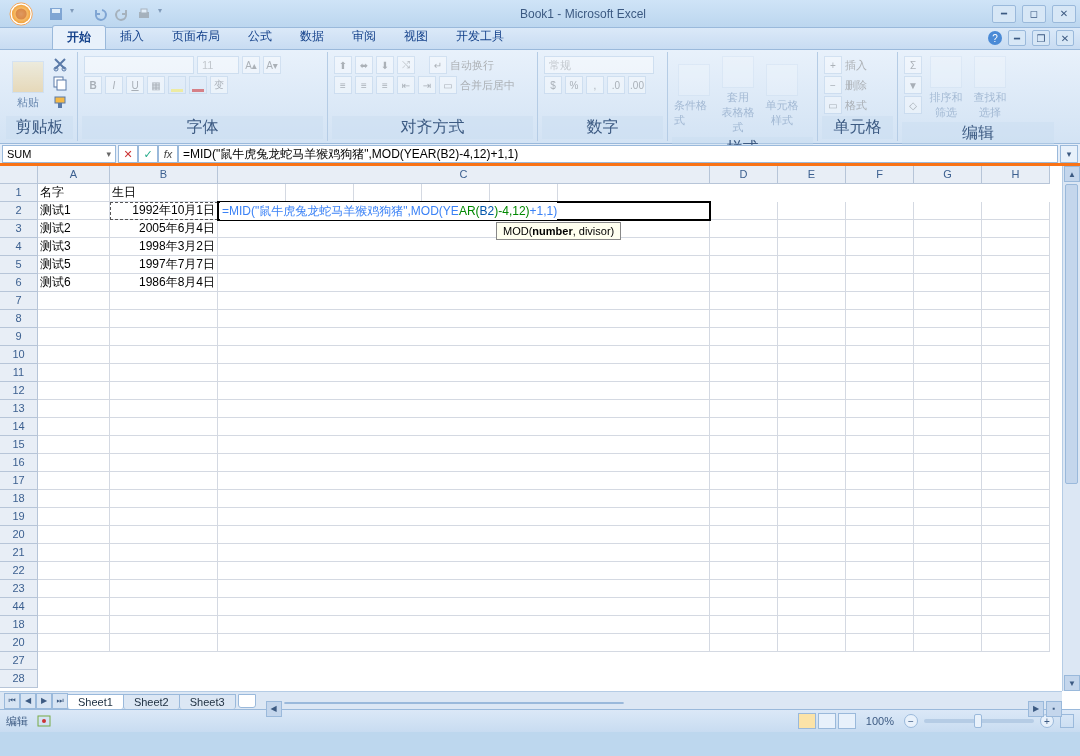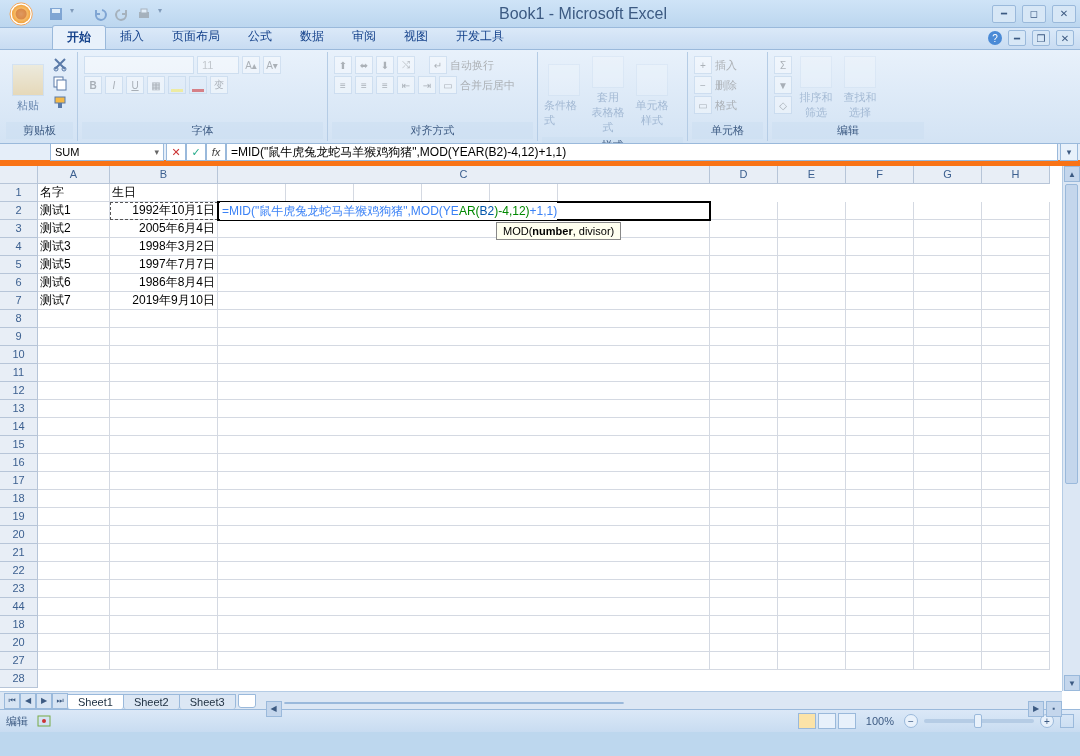--- a/index.html
+++ b/index.html
@@ -4,54 +4,54 @@
 <style>
 * { margin:0; padding:0; box-sizing:border-box; font-family:"Microsoft YaHei","SimSun",Arial,sans-serif; }
 body { background:#bdd7ee; width:1080px; height:756px; overflow:hidden; font-size:12px; }
 
 
 .titlebar { height:28px; background:linear-gradient(#cfe4f7,#bcd6ef); display:flex; align-items:center; padding:0 4px; border-bottom:1px solid #9ab9db; }
 .office-btn { width:38px; height:26px; margin-right:6px; }
 .office-btn svg { width:100%; height:100%; }
 .qat { display:flex; gap:6px; align-items:center; }
 .qat-icon { width:16px; height:16px; opacity:.5; }
-.title-text { flex:1; text-align:center; color:#3c5a82; font-size:16px; }
+.title-text { flex:1; text-align:center; color:#3c5a82; font-size:12px; }
 .winbtns { display:flex; gap:6px; }
 .winbtn { width:24px; height:18px; background:#d7e7f6; border:1px solid #9ab9db; border-radius:2px; display:flex; align-items:center; justify-content:center; color:#3c5a82; font-size:10px; }
 
 
 .tabs-row { height:22px; background:linear-gradient(#dbe9f8,#c8dcf2); display:flex; align-items:flex-end; padding-left:52px; border-bottom:1px solid #9ab9db; position:relative;}
 .tab { padding:3px 14px; font-size:12px; color:#15428b; cursor:pointer; }
 .tab.active { background:#e8f1fb; border:1px solid #9ab9db; border-bottom:none; border-radius:3px 3px 0 0; color:#15428b; font-weight:bold;}
 .tabs-right { position:absolute; right:6px; top:2px; display:flex; gap:6px; align-items:center;}
 .tabs-right .winbtn{ width:18px; height:16px;}
 .help-icon { width:14px; height:14px; border-radius:50%; background:#4a8ad6; color:#fff; display:flex; align-items:center; justify-content:center; font-size:10px;}
 
 
 .ribbon { height:94px; background:linear-gradient(#e8f1fb,#d3e3f4); border-bottom:1px solid #9ab9db; display:flex; padding:2px;}
 .rgroup { border-right:1px solid #b5cce5; padding:2px 4px; display:flex; flex-direction:column; justify-content:space-between; }
-.rgroup-label { text-align:center; font-size:11px; color:#3c5a82; padding:1px 0; background:rgba(200,220,240,.4);font-family:Liberation Serif, serif;}
+.rgroup-label { text-align:center; font-size:16px; color:#3c5a82; padding:1px 0; background:rgba(200,220,240,.4);font-family:Liberation Serif, serif;}
 .rgroup-body { flex:1; display:flex; gap:4px; padding:2px;}
 .bigbtn { width:40px; display:flex; flex-direction:column; align-items:center; justify-content:center; color:#6a89b0; font-size:11px; gap:2px;}
 .bigbtn.dis{ opacity:.5;}
 .iconbox { width:22px; height:22px; border:1px solid #b5cce5; background:#fff; opacity:.35;}
 .iconbox.lg{ width:32px; height:32px;}
 .fontbox { display:flex; flex-direction:column; gap:2px;}
 .frow{ display:flex; gap:3px; align-items:center;}
 .fselect{ width:110px; height:18px; border:1px solid #b5cce5; background:#fff; font-size:11px; padding:0 4px; color:#999; opacity:.45;}
 .fselect.sm{ width:42px;}
 .minibtn{ width:18px; height:18px; border:1px solid #b5cce5; background:#fff; opacity:.4; display:flex; align-items:center; justify-content:center; font-size:10px; color:#555;}
 .miniclr{ width:18px; height:18px; border:1px solid #b5cce5; position:relative; opacity:.45;}
 .miniclr::after{content:""; position:absolute; bottom:1px; left:2px; right:2px; height:3px; background:#c00;}
 .miniclr.y::after{ background:#ffeb3b;}
 .group2 .minibtn, .group3 .minibtn{ opacity:.4;}
 .inlinelabel{ font-size:11px; color:#888; opacity:.6;}
 
 
-.fbar { height:22px; background:#e5eef9; border-bottom:6px solid #f97316; display:flex; align-items:center;padding-left:48px;}
+.fbar { height:22px; background:#e5eef9; border-bottom:3px solid #f97316; display:flex; align-items:flex-end;}
 .namebox { width:114px; height:18px; margin:0 2px; border:1px solid #9ab9db; background:#fff; display:flex; align-items:center; padding:0 4px; font-family:"Courier New",monospace; font-size:11px;}
 .namebox .dd{ margin-left:auto; font-size:9px; color:#666;}
 .fxbtns{ display:flex; gap:0; }
 .fxbtn{ width:20px; height:18px; border:1px solid #9ab9db; background:#fff; display:flex; align-items:center; justify-content:center; font-size:11px; color:#c33;}
 .fxbtn.chk{ color:#2a8;}
 .fxbtn.fx{ color:#444; font-style:italic;}
 .formula-input{ flex:1; height:18px; border:1px solid #9ab9db; background:#fff; padding:0 4px; font-family:"SimSun","Courier New",monospace; font-size:12px; display:flex; align-items:center;}
 .fbar-expand{ width:18px; height:18px; border:1px solid #9ab9db; background:#e8f1fb; display:flex; align-items:center; justify-content:center; font-size:9px; color:#3c5a82; margin:0 2px;}
 
 
@@ -231,20 +231,35 @@
         <div class="minibtn">≡</div>
         <div class="minibtn">⇤</div>
         <div class="minibtn">⇥</div>
         <div class="minibtn">▭</div>
         <span class="inlinelabel">合并后居中</span>
       </div>
     </div>
     <div class="rgroup-label">对齐方式</div>
   </div>
 
+  <div class="rgroup group3" style="width:130px">
+    <div class="rgroup-body fontbox">
+      <div class="frow">
+          <input class="fselect" style="width: 110px;" value="常规">
+        </div>
+      <div class="frow">
+        <div class="minibtn">$</div>
+        <div class="minibtn">%</div>
+        <div class="minibtn">,</div>
+        <div class="minibtn">.0</div>
+        <div class="minibtn">.00</div>
+      </div>
+    </div>
+    <div class="rgroup-label">数字</div>
+  </div>
 
   <div class="rgroup" style="width:150px">
     <div class="rgroup-body">
       <div class="bigbtn dis">
           <div class="iconbox lg"></div>
           <span>条件格式</span>
         </div>
       <div class="bigbtn dis">
           <div class="iconbox lg"></div>
           <span style="white-space:pre-line;text-align:center">套用
@@ -417,30 +432,20 @@
         <div class="cell" style="width: 72px;">测试6</div>
         <div class="cell right" style="width: 108px;">1986年8月4日</div>
         <div class="cell" style="width: 492px;"></div>
         <div class="cell" style="width: 68px;"></div>
         <div class="cell" style="width: 68px;"></div>
         <div class="cell" style="width: 68px;"></div>
         <div class="cell" style="width: 68px;"></div>
         <div class="cell" style="width: 68px;"></div>
       </div>
       <div class="row">
-        <div class="cell" style="width: 72px;">测试7</div>
-        <div class="cell right" style="width: 108px;">2019年9月10日</div>
-        <div class="cell" style="width: 492px;"></div>
-        <div class="cell" style="width: 68px;"></div>
-        <div class="cell" style="width: 68px;"></div>
-        <div class="cell" style="width: 68px;"></div>
-        <div class="cell" style="width: 68px;"></div>
-        <div class="cell" style="width: 68px;"></div>
-      </div>
-      <div class="row">
         <div class="cell" style="width: 72px;"></div>
         <div class="cell" style="width: 108px;"></div>
         <div class="cell" style="width: 492px;"></div>
         <div class="cell" style="width: 68px;"></div>
         <div class="cell" style="width: 68px;"></div>
         <div class="cell" style="width: 68px;"></div>
         <div class="cell" style="width: 68px;"></div>
         <div class="cell" style="width: 68px;"></div>
       </div>
       <div class="row">

